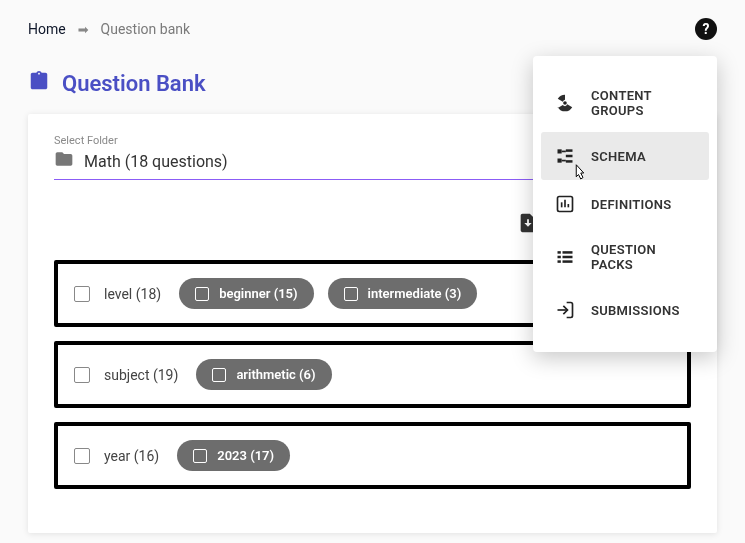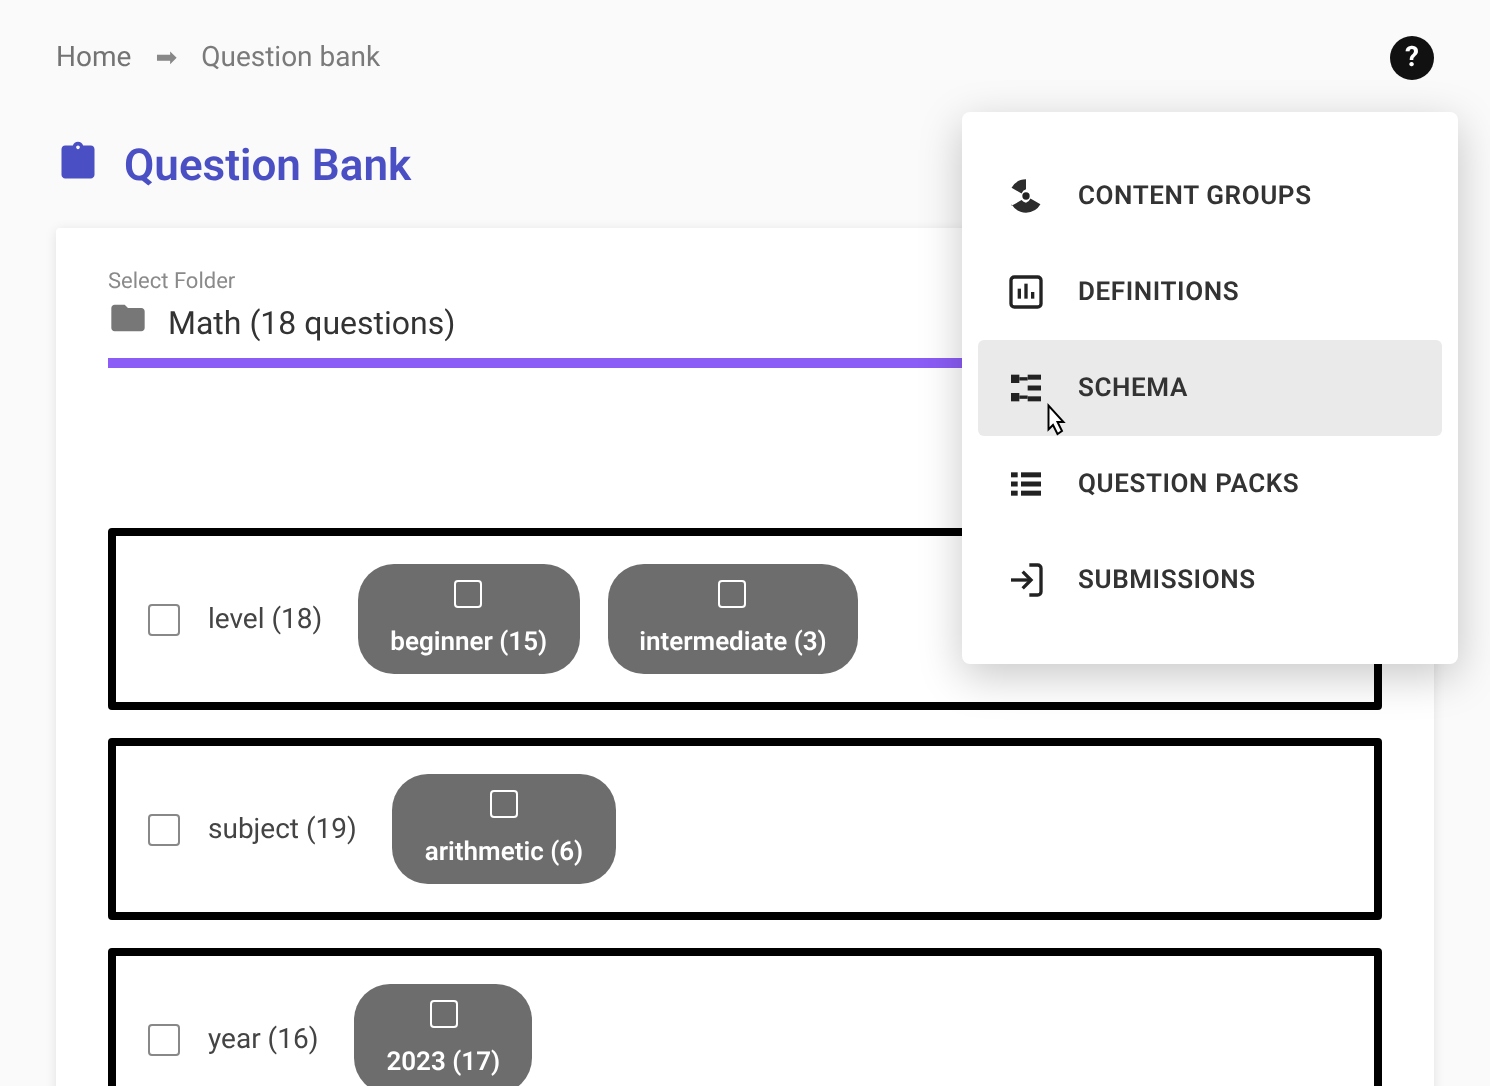--- a/index.html
+++ b/index.html
@@ -1,53 +1,53 @@
 <!DOCTYPE html>
 <html><head>
   <meta charset="utf-8">
   <style>
     * { box-sizing: border-box; margin: 0; padding: 0; font-family: 'Roboto', -apple-system, BlinkMacSystemFont, 'Segoe UI', Arial, sans-serif; }
     body { background: #fafafa; width: 745px; height: 543px; overflow: hidden; position: relative; }
     
     .topbar { display: flex; align-items: center; padding: 18px 28px 10px 28px; justify-content: space-between; }
     .breadcrumb { display: flex; align-items: center; gap: 12px; font-size: 14px; color: #5a5a5a; }
-    .breadcrumb-home { color: #737373; cursor: pointer; }
+    .breadcrumb-home { color: #0f172a; cursor: pointer; }
     .breadcrumb-arrow { color: #888; font-size: 13px; }
     .breadcrumb-current { color: #7a7a7a; }
     .help-icon { width: 22px; height: 22px; background: #111; border-radius: 50%; color: #fff; display: flex; align-items: center; justify-content: center; font-weight: 700; font-size: 14px; cursor: pointer; }
     
     .page-title-row { display: flex; align-items: center; gap: 12px; padding: 20px 28px 18px 28px; }
     .clipboard-icon { color: #4a4fc4; }
     .page-title { color: #4a4fc4; font-size: 22px; font-weight: 600; }
     
     .card { background: #fff; margin: 0 28px; border-radius: 2px; box-shadow: 0 1px 6px rgba(0,0,0,0.1); padding: 20px 26px 30px 26px; }
     
     .folder-row { display: flex; align-items: flex-end; gap: 14px; }
     .folder-select { flex: 1; position: relative; }
     .folder-label { font-size: 11px; color: #8a8a8a; display: block; margin-bottom: 2px; }
-    .folder-input-row { display: flex; align-items: center; gap: 10px; border-bottom: 5px solid #8b5cf6; padding-bottom: 6px; cursor: pointer; }
+    .folder-input-row { display: flex; align-items: center; gap: 10px; border-bottom: 1px solid #8b5cf6; padding-bottom: 6px; cursor: pointer; }
     .folder-icon { color: #777; }
     .folder-text { flex: 1; font-size: 16px; color: #333; }
     .folder-caret { color: #777; font-size: 10px; }
     .star-icon { color: #555; cursor: pointer; margin-left: 6px; padding-bottom: 4px; }
     .az-wrap { display: flex; align-items: center; gap: 6px; padding-bottom: 4px; cursor: pointer; }
     .az-checkbox { width: 14px; height: 14px; border: 1.5px solid #888; border-radius: 2px; }
     .az-label { font-size: 14px; color: #555; }
     
     .import-row { display: flex; justify-content: flex-end; margin: 28px 0 18px 0; gap: 12px; align-items: center; }
     .import-icon { color: #333; cursor: pointer; }
     .import-button { border: 1px solid #ccc; background: #fff; height: 34px; width: 140px; border-radius: 4px; }
     
     .tag-section { border: 4px solid #000000; border-radius: 2px; padding: 14px 16px; margin-bottom: 14px; display: flex; align-items: center; gap: 14px; flex-wrap: wrap; }
     .row-checkbox { width: 16px; height: 16px; border: 1.5px solid #888; border-radius: 2px; cursor: pointer; flex-shrink: 0; }
     .tag-label { font-size: 14px; color: #444; margin-right: 4px; }
-    .chip { background: #6d6d6d; color: #fff; border-radius: 18px; padding: 8px 16px; display: inline-flex; align-items: center; gap: 10px; font-size: 13px; font-weight: 600; cursor: pointer; flex-direction: column; }
+    .chip { background: #6d6d6d; color: #fff; border-radius: 18px; padding: 8px 16px; display: inline-flex; align-items: center; gap: 10px; font-size: 13px; font-weight: 600; cursor: pointer; }
     .chip-box { width: 14px; height: 14px; border: 1.5px solid #fff; border-radius: 2px; }
     
-    .dropdown-menu { position: absolute; top: 56px; right: 16px; width: 248px; background: #fff; border-radius: 4px; box-shadow: 0 6px 22px rgba(0,0,0,0.22); padding: 18px 0; z-index: 100; }
+    .dropdown-menu { position: absolute; top: 56px; right: 28px; width: 184px; background: #fff; border-radius: 4px; box-shadow: 0 6px 22px rgba(0,0,0,0.22); padding: 18px 0; z-index: 100; }
     .menu-item { display: flex; align-items: center; gap: 16px; padding: 14px 22px; font-size: 13px; font-weight: 600; color: #333; letter-spacing: 0.3px; cursor: pointer; }
     .menu-item.hovered { background: #eaeaea; margin: 0 8px; padding: 14px 14px; border-radius: 3px; position: relative; }
     .menu-icon { width: 20px; height: 20px; display: flex; align-items: center; justify-content: center; color: #222; flex-shrink: 0; }
     .cursor-pointer { position: absolute; left: 30px; top: 30px; pointer-events: none; }
     
   </style>
 </head>
 <body>
 
 <div class="topbar">
@@ -139,50 +139,50 @@
 <div class="dropdown-menu" id="dropdown-menu">
     <div class="menu-item">
       <span class="menu-icon">
         <svg width="20" height="20" viewBox="0 0 24 24" fill="currentColor">
           <circle cx="12" cy="12" r="2.2"></circle>
           <path d="M12 2a10 10 0 0 0-8.66 5l6 3.46A4 4 0 0 1 12 8V2zM3.34 17A10 10 0 0 0 12 22v-6a4 4 0 0 1-2.66-1.54l-6 3.46zM20.66 17l-6-3.46A4 4 0 0 1 12 16v6a10 10 0 0 0 8.66-5z" opacity="0.95"></path>
         </svg>
       </span>
       <span>CONTENT GROUPS</span>
     </div>
-    <div class="menu-item">
-      <span class="menu-icon">
-        <svg width="20" height="20" viewBox="0 0 24 24" fill="none" stroke="currentColor" stroke-width="2">
-          <rect x="3" y="3" width="18" height="18" rx="2"></rect>
-          <line x1="8" y1="16" x2="8" y2="10"></line>
-          <line x1="12" y1="16" x2="12" y2="7"></line>
-          <line x1="16" y1="16" x2="16" y2="12"></line>
-        </svg>
-      </span>
-      <span>DEFINITIONS</span>
-    </div>
     <div class="menu-item hovered">
       <span class="menu-icon">
         <svg width="20" height="20" viewBox="0 0 24 24" fill="currentColor">
           <rect x="3" y="4" width="5" height="5"></rect>
           <rect x="3" y="15" width="5" height="5"></rect>
           <rect x="13" y="4" width="8" height="3"></rect>
           <rect x="13" y="10.5" width="8" height="3"></rect>
           <rect x="13" y="17" width="8" height="3"></rect>
           <rect x="8" y="5.5" width="5" height="2"></rect>
           <rect x="8" y="16.5" width="5" height="2"></rect>
         </svg>
       </span>
       <span>SCHEMA</span>
       <span class="cursor-pointer"><svg width="18" height="22" viewBox="0 0 24 28" fill="#fff" stroke="#000" stroke-width="1.3">
           <path d="M7 3 L7 19 L10 16 L13 22 L16 20 L13 14 L17 14 Z"></path>
         </svg></span>
     </div>
     <div class="menu-item">
       <span class="menu-icon">
+        <svg width="20" height="20" viewBox="0 0 24 24" fill="none" stroke="currentColor" stroke-width="2">
+          <rect x="3" y="3" width="18" height="18" rx="2"></rect>
+          <line x1="8" y1="16" x2="8" y2="10"></line>
+          <line x1="12" y1="16" x2="12" y2="7"></line>
+          <line x1="16" y1="16" x2="16" y2="12"></line>
+        </svg>
+      </span>
+      <span>DEFINITIONS</span>
+    </div>
+    <div class="menu-item">
+      <span class="menu-icon">
         <svg width="20" height="20" viewBox="0 0 24 24" fill="currentColor">
           <rect x="3" y="5" width="4" height="3"></rect>
           <rect x="9" y="5" width="12" height="3"></rect>
           <rect x="3" y="10.5" width="4" height="3"></rect>
           <rect x="9" y="10.5" width="12" height="3"></rect>
           <rect x="3" y="16" width="4" height="3"></rect>
           <rect x="9" y="16" width="12" height="3"></rect>
         </svg>
       </span>
       <span>QUESTION PACKS</span>

